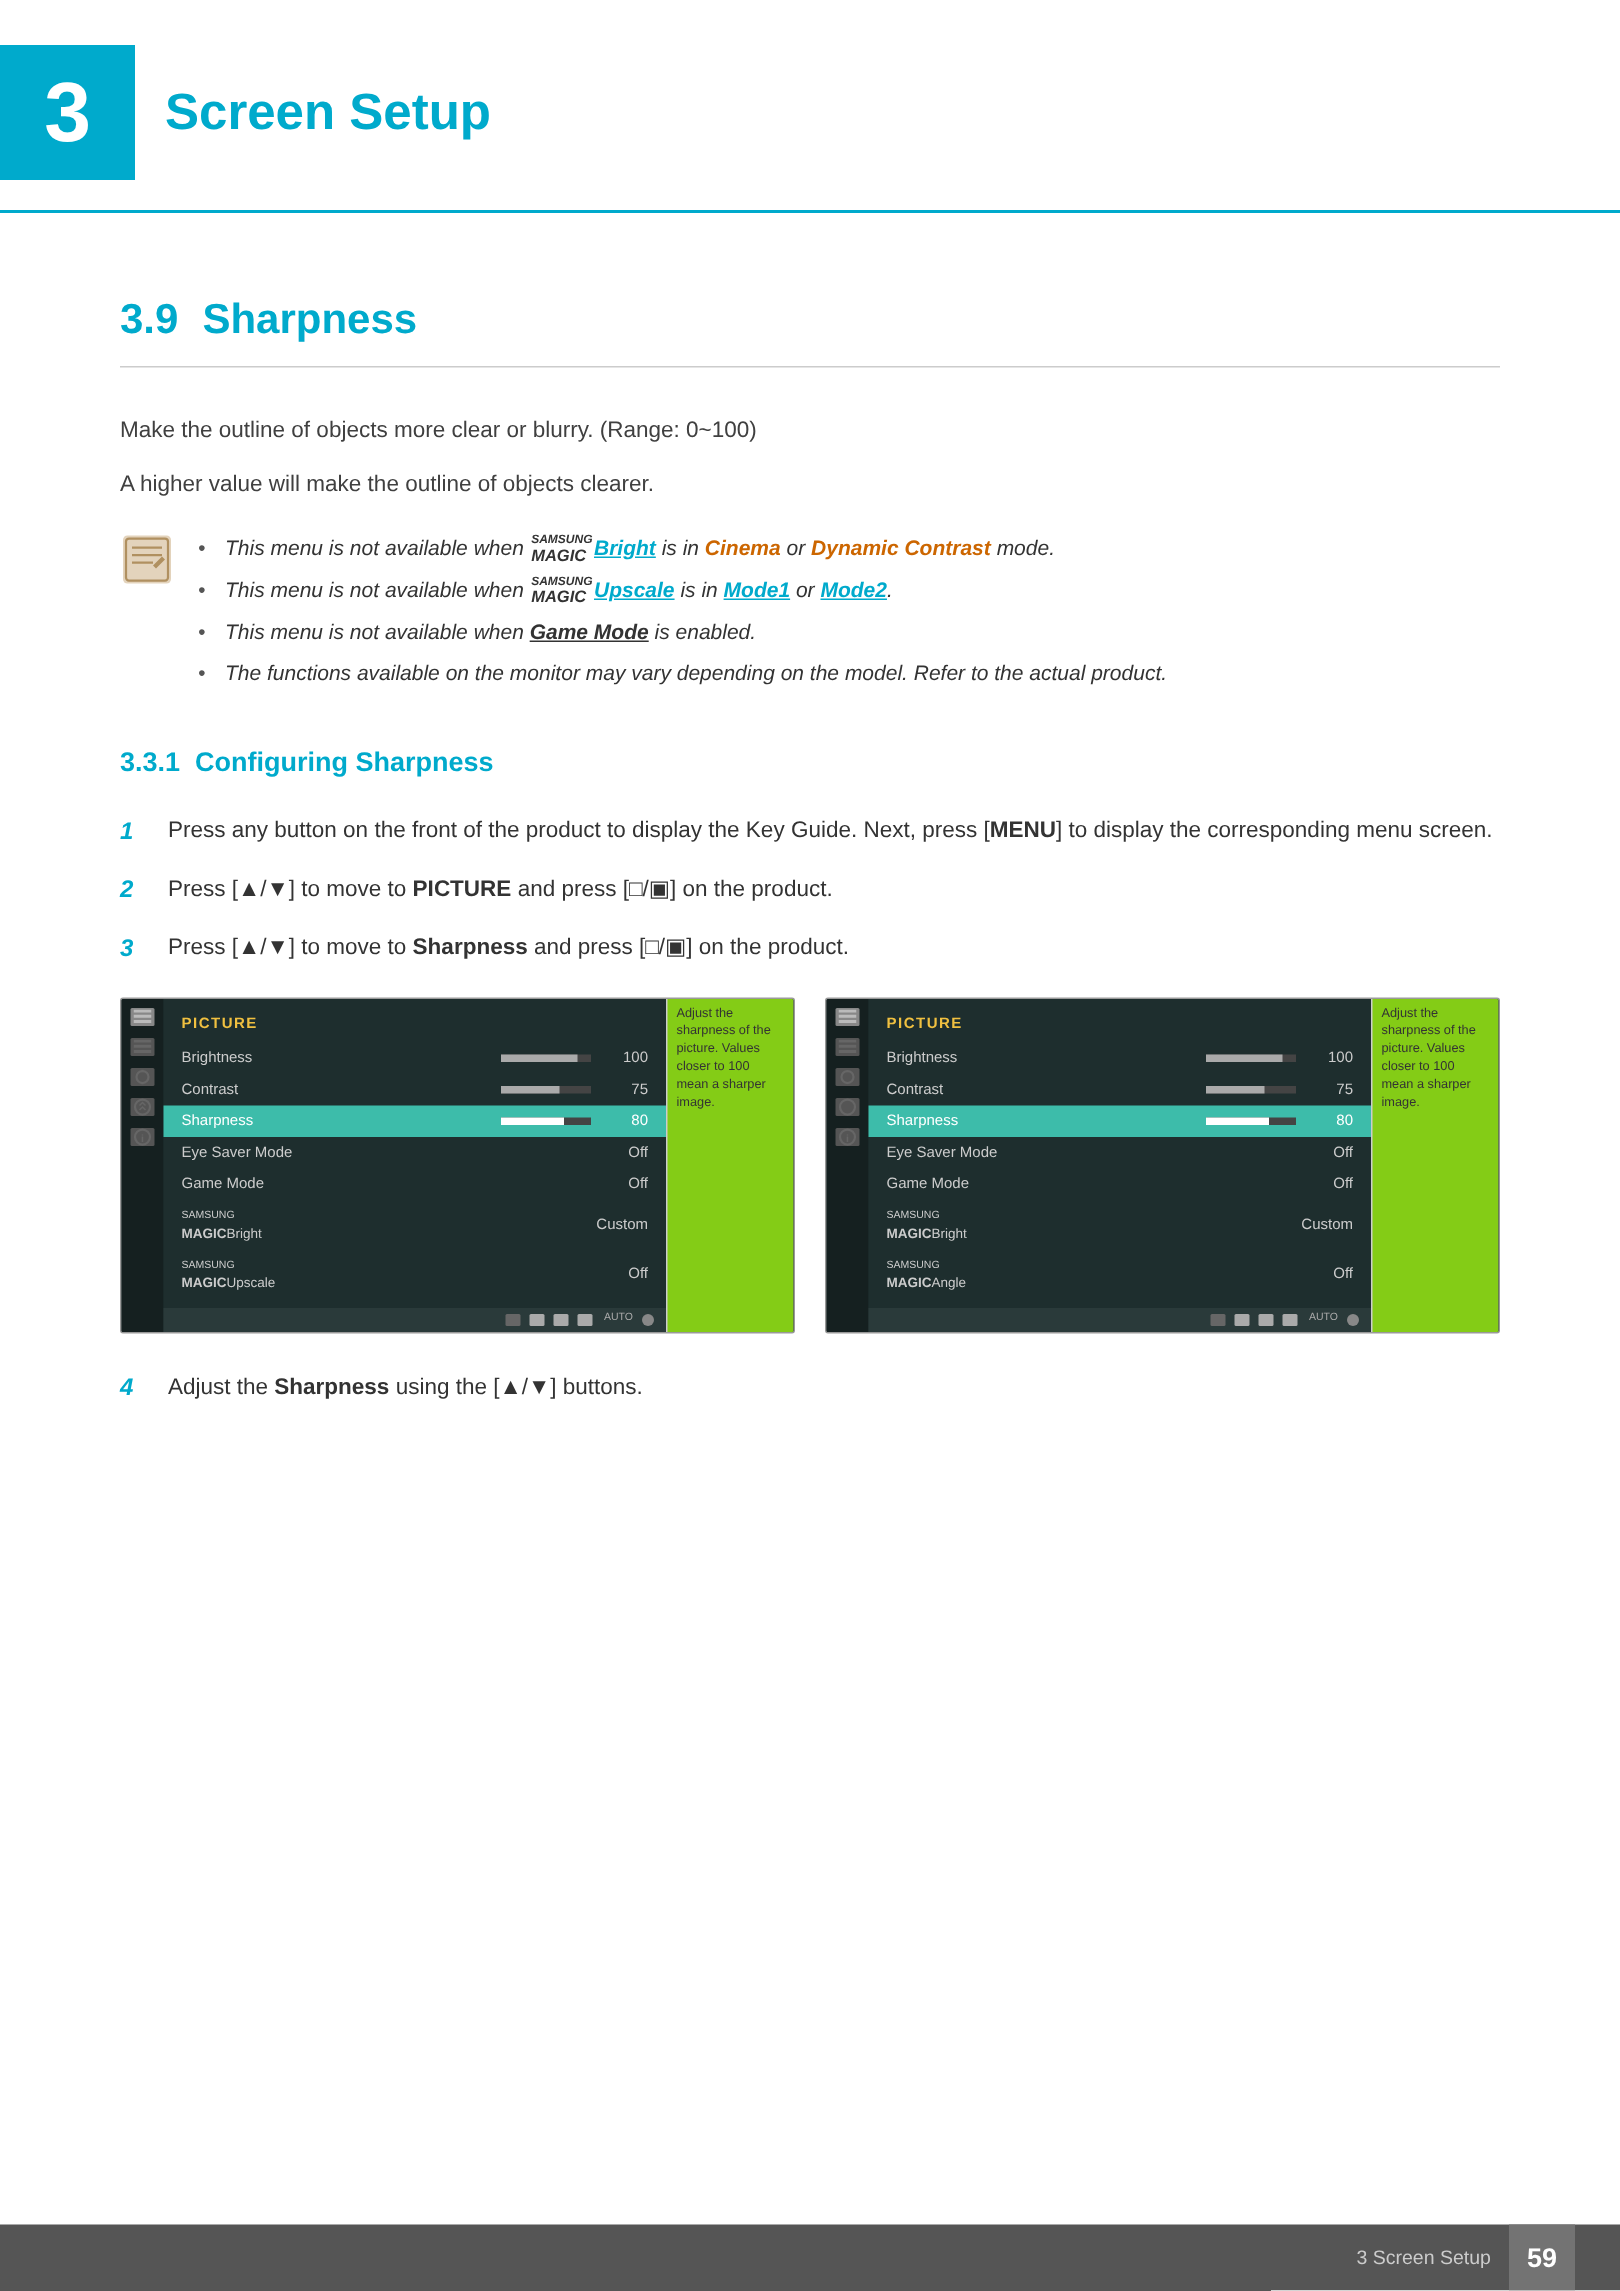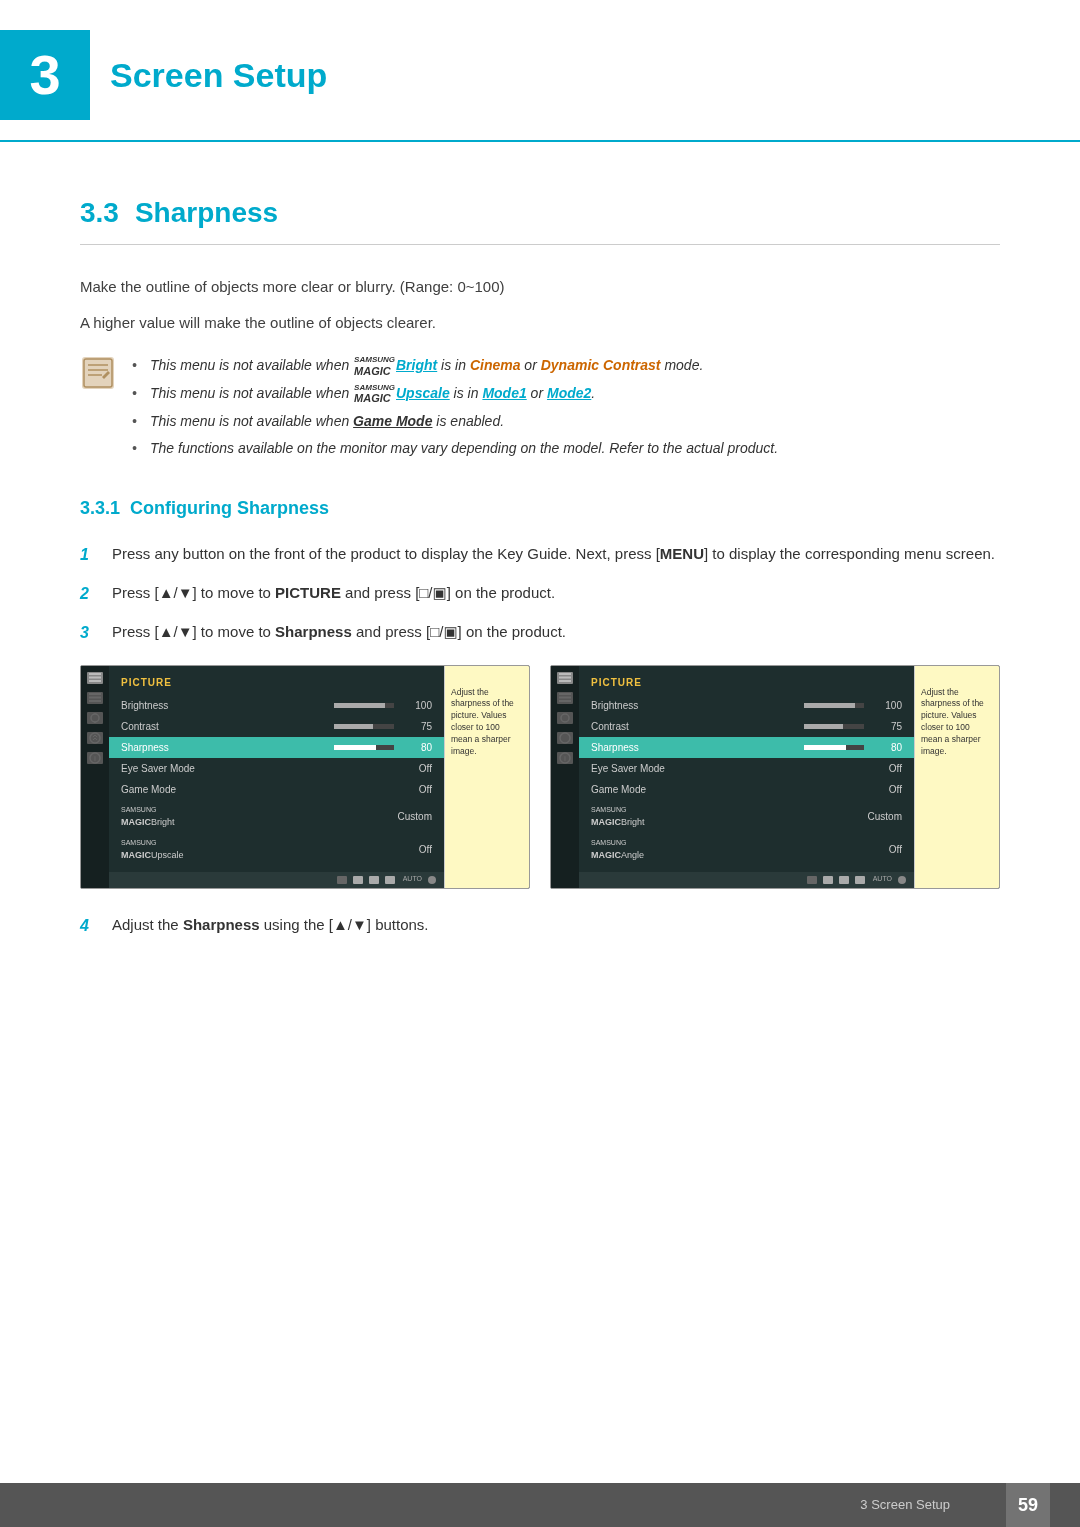--- a/index.html
+++ b/index.html
@@ -257,22 +257,22 @@
       background: #555;
       display: flex;
       align-items: center;
       justify-content: center;
     }
     .icon-dot.active-icon { background: #888; }
 
     
     .monitor-tooltip {
       width: 85px;
-      background: #fef9c3;
-      padding: 21px 6px;
+      background: #84cc16;
+      padding: 4px 6px;
       font-size: 8.5px;
       color: #333;
       line-height: 1.4;
       border-left: 1px solid #ccc;
     }
 
     
     .monitor-bottom {
       position: absolute;
       bottom: 0;
@@ -301,21 +301,20 @@
       position: absolute;
       bottom: 0;
       left: 0;
       right: 0;
       height: 44px;
       background: #555;
       display: flex;
       align-items: center;
       justify-content: flex-end;
       padding: 0 30px;
-      gap: 44px;
     }
     .footer-text {
       color: #ccc;
       font-size: 13px;
     }
     .footer-page {
       background: #737373;
       color: #fff;
       font-size: 18px;
       font-weight: bold;
@@ -337,21 +336,21 @@
 <div class="chapter-header">
   <div class="chapter-number-block">
     <span class="chapter-num">3</span>
   </div>
   <span class="chapter-title">Screen Setup</span>
 </div>
 
 <div class="content">
 
   <div class="section-heading">
-    <span class="section-number">3.3</span>
+    <span class="section-number">3.9</span>
     <span class="section-title">Sharpness</span>
   </div>
 
   <p class="para">Make the outline of objects more clear or blurry. (Range: 0~100)</p>
   <p class="para">A higher value will make the outline of objects clearer.</p>
 
   <div class="note-box">
 
     <svg class="pencil-icon-svg" viewBox="0 0 36 36">
       <rect x="2" y="2" width="32" height="32" rx="3" fill="#c8a87a" opacity="0.5"></rect>

